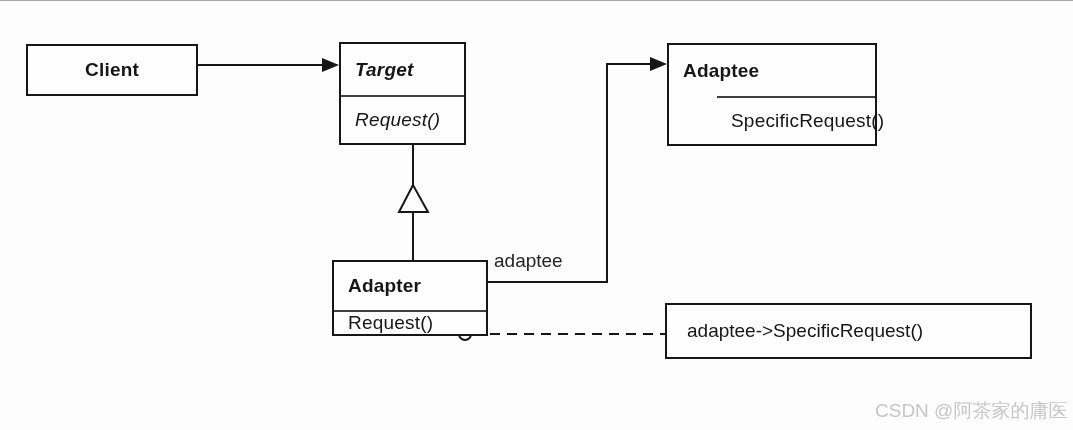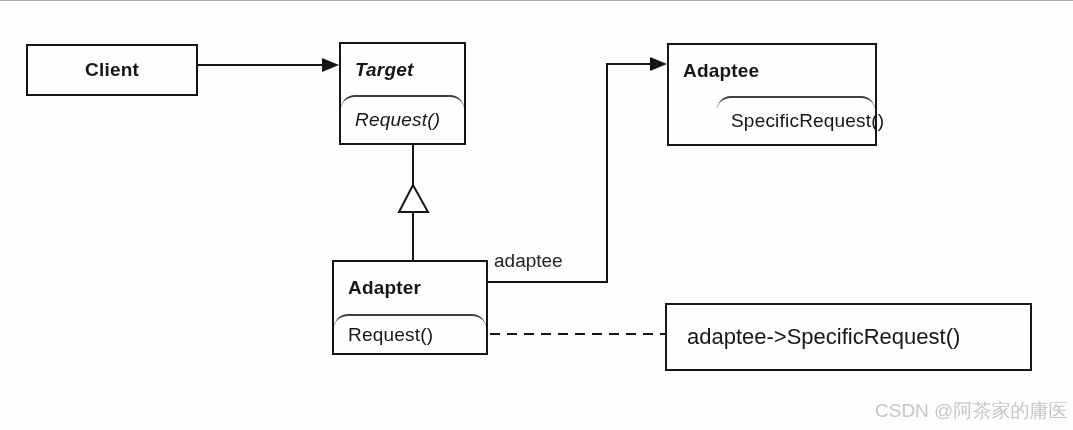--- a/index.html
+++ b/index.html
@@ -27,46 +27,45 @@
   }
   .uml-compartment{
     box-sizing:border-box;
     display:flex;
     align-items:center;
     padding-left:14px;
     color:#161616;
     font-size:19px;
     letter-spacing:0.2px;
     white-space:nowrap;
-    border-radius:14px;
   }
   .uml-compartment.centered{justify-content:center;padding-left:0;}
   .uml-class-name{font-weight:700;}
   .abstract{font-style:italic;}
   .divider{border-top:2px solid #404040;}
   
   .box-client{left:26px;top:44px;width:172px;height:52px;}
   .box-client .uml-compartment{flex:1;}
   .box-target{left:339px;top:42px;width:127px;height:103px;}
   .box-target .title{height:51px;}
   .box-target .body{flex:1;}
   .box-adaptee{left:667px;top:43px;width:210px;height:103px;}
   .box-adaptee .title{height:51px;}
   .box-adaptee .body{flex:1;margin-left:48px;}
-  .box-adapter{left:332px;top:260px;width:156px;height:95px;text-align:right;}
+  .box-adapter{left:332px;top:260px;width:156px;height:76px;text-align:right;}
   .box-adapter .title{height:52px;}
   .box-adapter .body{flex:1;}
   .note-box{
-    position:absolute;left:665px;top:303px;width:367px;height:68px;
+    position:absolute;left:665px;top:303px;width:367px;height:56px;
     box-sizing:border-box;
     background:#fefefe;
     border:2px solid #161616;
     display:flex;align-items:center;
     padding-left:20px;
-    font-size:22px;color:#161616;
+    font-size:19px;color:#161616;
     white-space:nowrap;
   }
   .assoc-label{
     position:absolute;left:494px;top:250px;
     font-size:19px;color:#242424;
     white-space:nowrap;
   }
   .watermark{
     position:absolute;left:855px;top:398px;
     font-size:19px;

